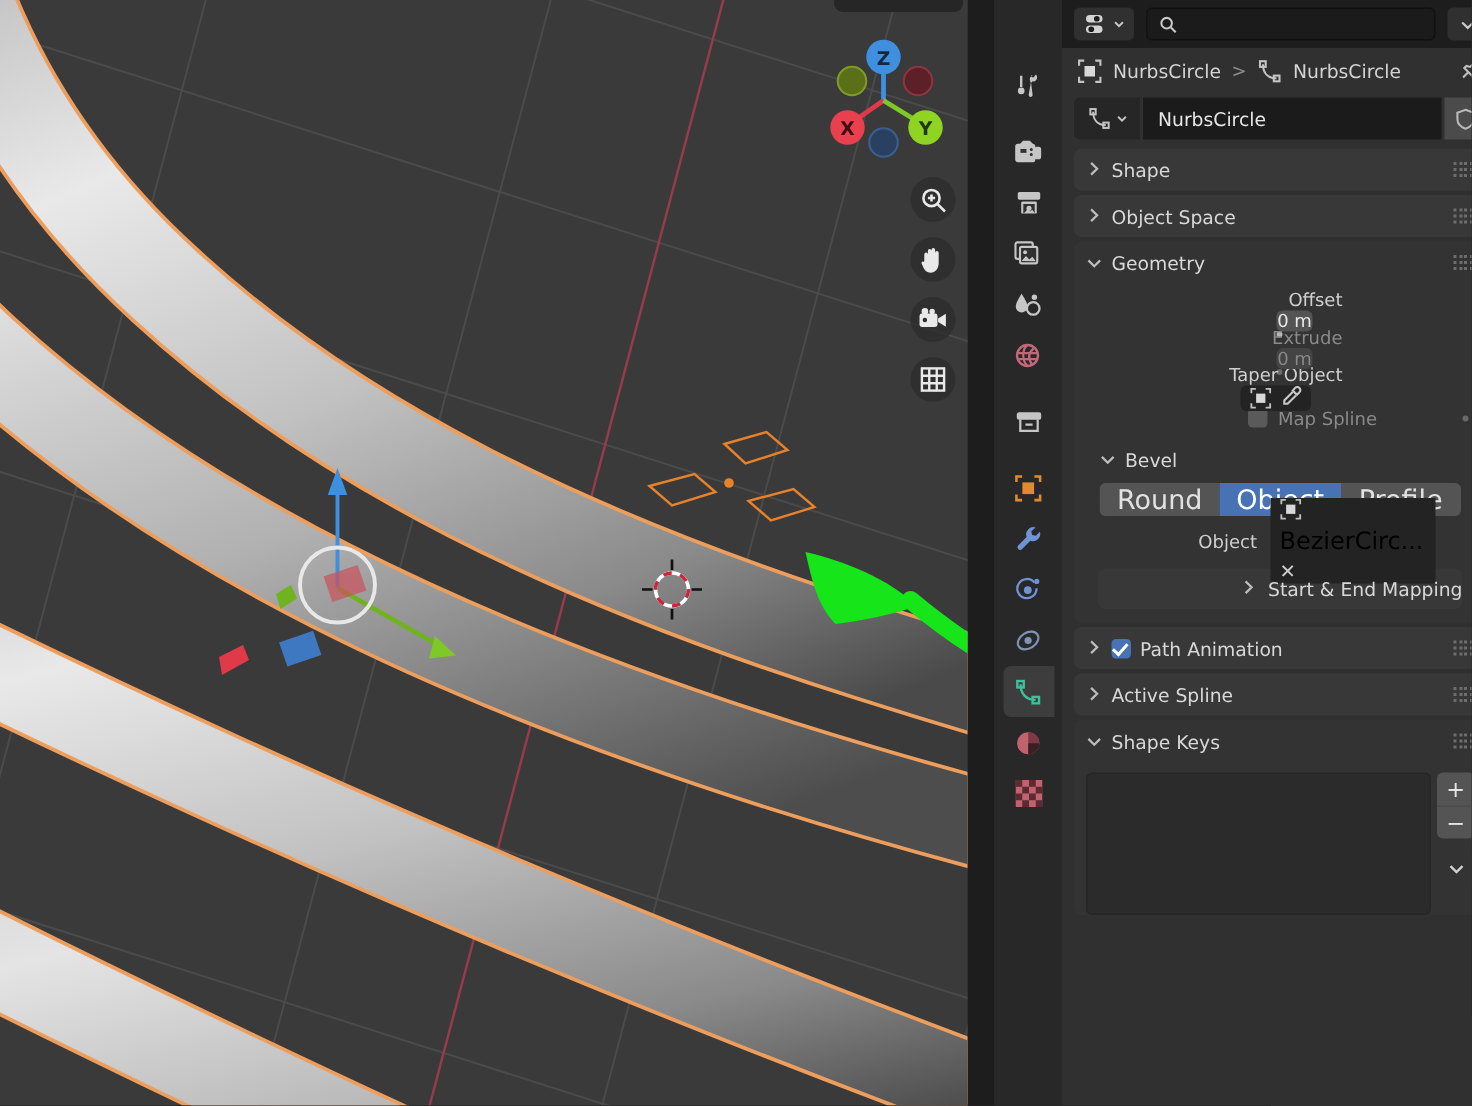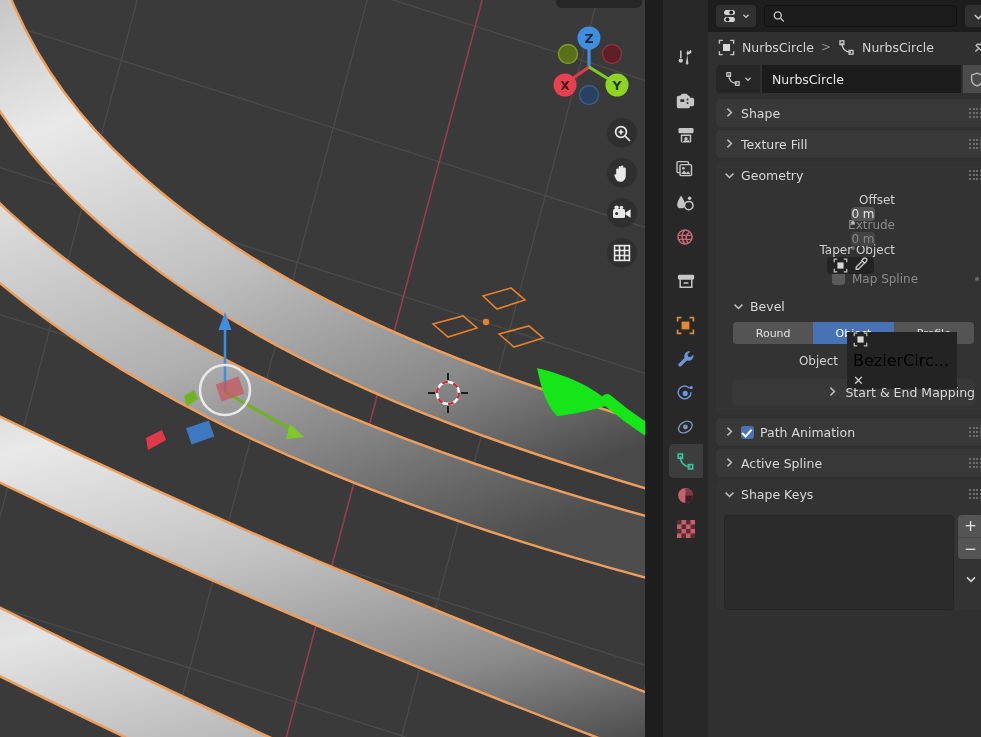--- a/index.html
+++ b/index.html
@@ -135,21 +135,21 @@
   .cbrow .cbl { color:#c8c8c8; font-size:12px; }
   .cbrow .cbl.dim { color:#8a8a8a; }
 
   
   .subpanel { margin:6px 8px 0 8px; }
   .sub-hdr { display:flex; align-items:center; gap:6px; color:#d8d8d8;
     font-size:12.5px; height:22px; padding-left:9px; }
   .seg { display:flex; margin:5px 9px 6px 9px; border-radius:4px;
     overflow:hidden; }
   .seg div { flex:1; height:22px; display:flex; align-items:center;
-    justify-content:center; font-size:11px; color:#e2e2e2;
+    justify-content:center; font-size:18px; color:#e2e2e2;
     background:#545454; }
   .seg div.sel { background:#4772b3; color:#fff; }
 
   .sub-row { display:flex; align-items:center; height:21px; margin-bottom:4px;
     padding-right:6px; }
   .sub-row .lbl { width:123px; text-align:right; padding-right:9px;
     color:#d0d0d0; font-size:12px; }
   .sub-row .fld { flex:1; }
 
   
@@ -594,21 +594,21 @@
           </div>
         </div>
 
         <div class="panel">
           <div class="panel-hdr">
             <span class="chev">
               <svg width="9" height="11" viewBox="0 0 9 11" fill="none" stroke="#bdbdbd" stroke-width="1.5">
                   <path d="M2.4 1.6 L6.4 5.5 L2.4 9.4"></path>
                 </svg>
             </span>
-            <span>Texture Fill</span>
+            <span>Object Space</span>
             <span class="grip">
               <span class="grip-dots">
                   <i></i>
                   <i></i>
                   <i></i>
                   <i></i>
                   <i></i>
                   <i></i>
               <i></i>
                   <i></i>

